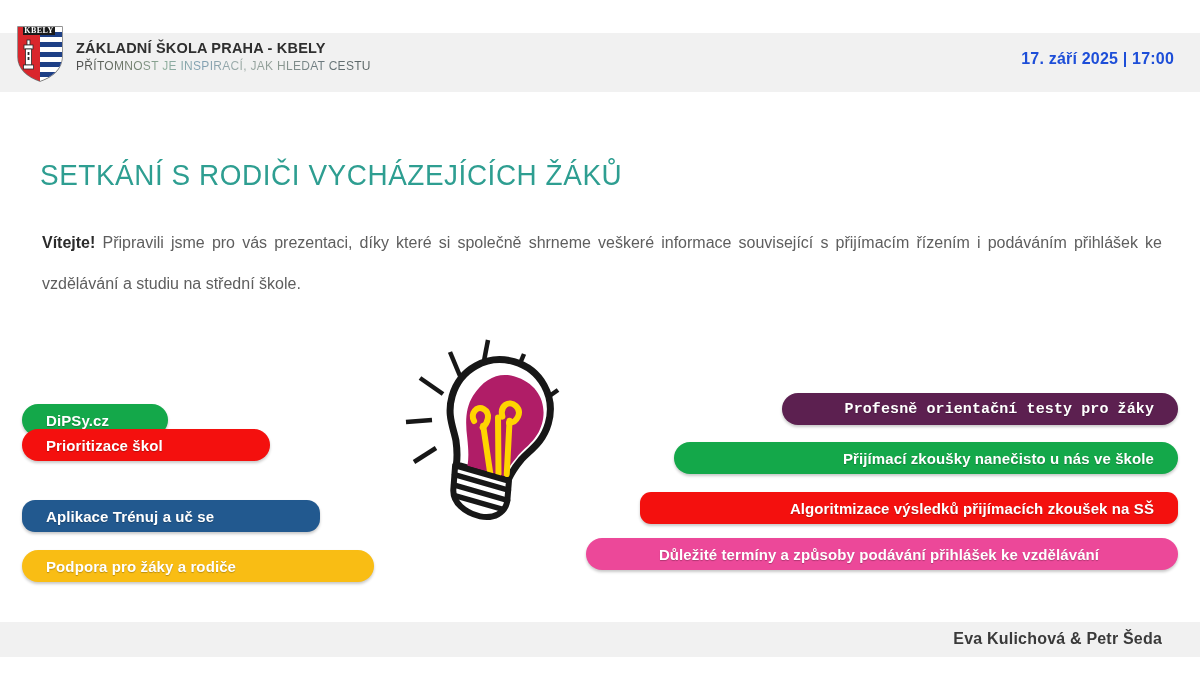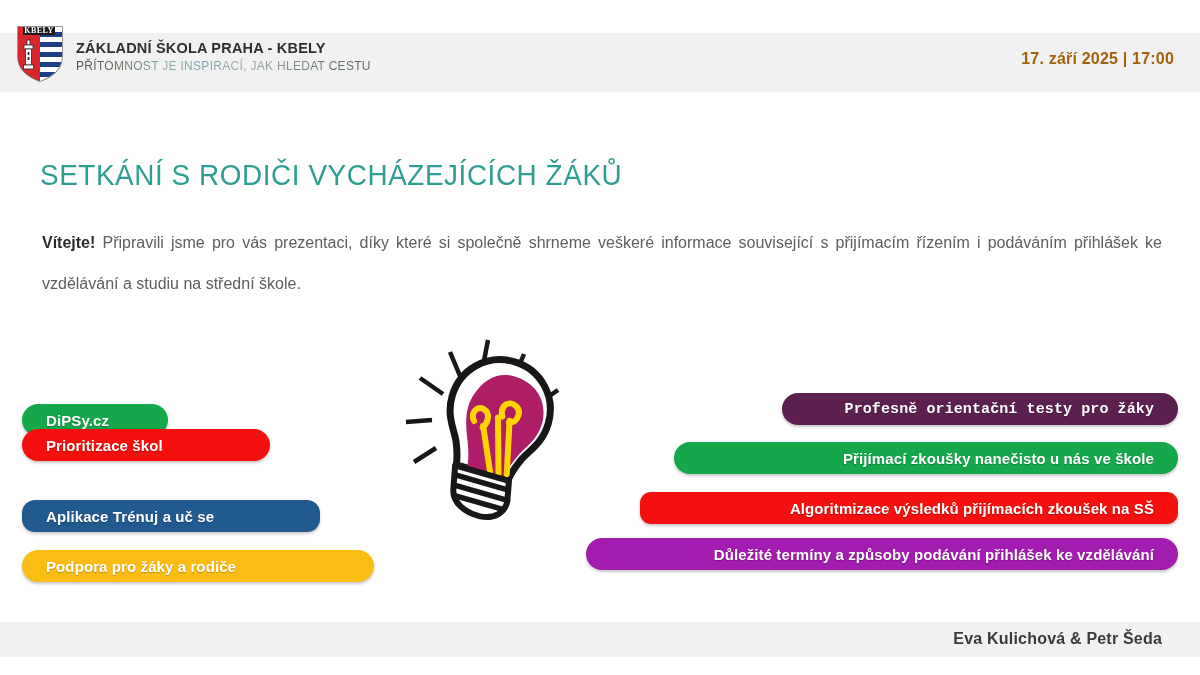--- a/index.html
+++ b/index.html
@@ -63,21 +63,21 @@
     background-clip: text;
     color: transparent;
     -webkit-text-fill-color: transparent;
   }
   .header-datetime {
     position: absolute;
     right: 26px;
     top: 17px;
     font-size: 16px;
     font-weight: bold;
-    color: #a16207;
+    color: #1d4ed8;
     letter-spacing: 0.2px;
     white-space: nowrap;
   }
 
   
   .slide-title {
     position: absolute;
     left: 40px;
     top: 158px;
     font-size: 30px;
@@ -300,19 +300,19 @@
 
 <div class="pill right pill-r0" style="background: rgb(92, 32, 80); font-family: Liberation Mono, monospace;">
   <span>Profesně orientační testy pro žáky</span>
 </div>
 <div class="pill right pill-r1" style="background: rgb(20, 168, 74);">
   <span>Přijímací zkoušky nanečisto u nás ve škole</span>
 </div>
 <div class="pill right pill-r2" style="background: rgb(244, 16, 14);">
   <span>Algoritmizace výsledků přijímacích zkoušek na SŠ</span>
 </div>
-<div class="pill right pill-r3" style="background: #a21caf;">
+<div class="pill right pill-r3" style="background: #ec4899; justify-content: center;">
   <span>Důležité termíny a způsoby podávání přihlášek ke vzdělávání</span>
 </div>
 
 <div class="footer-band" style="background: rgb(241, 241, 241);">
   <div class="footer-credits">Eva Kulichová &amp; Petr Šeda</div>
 </div>
 
 </body></html>

